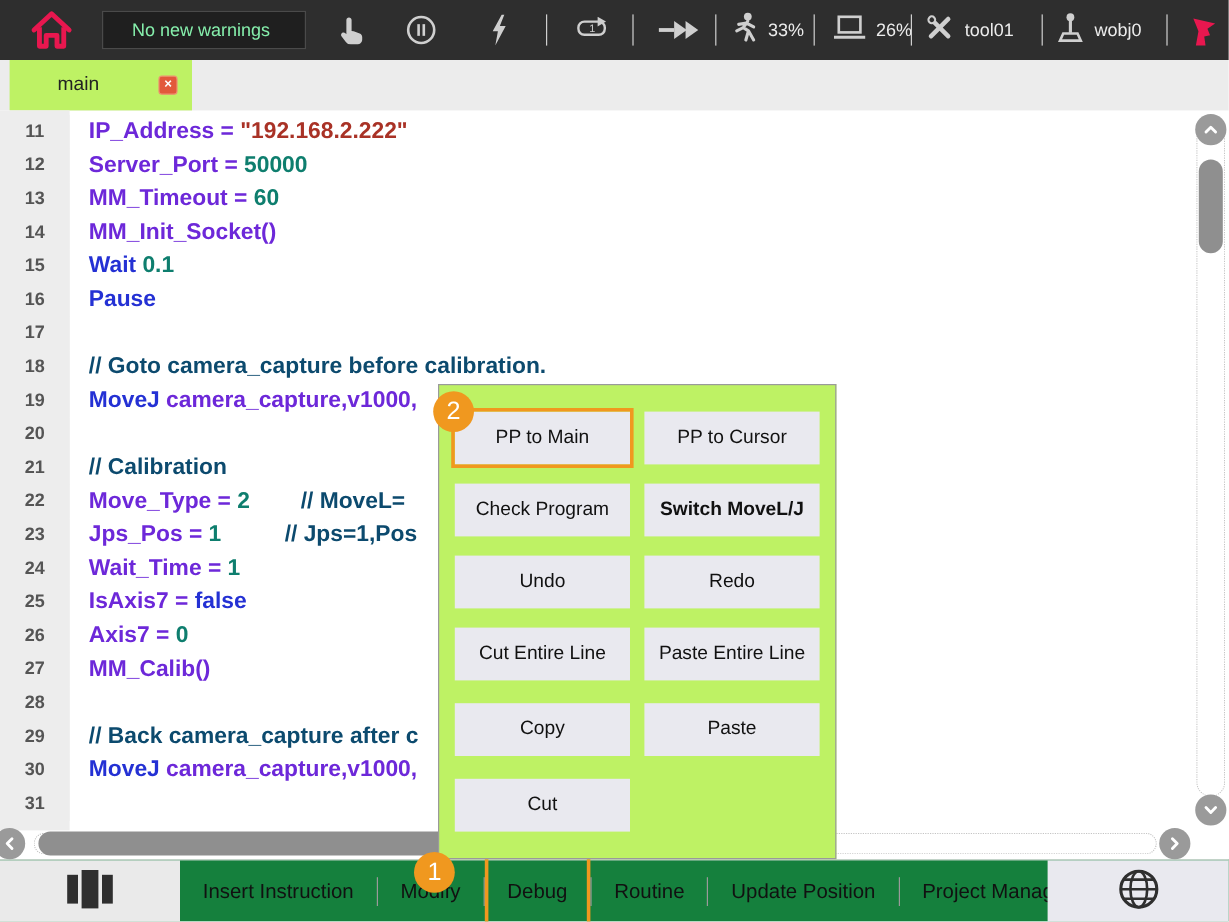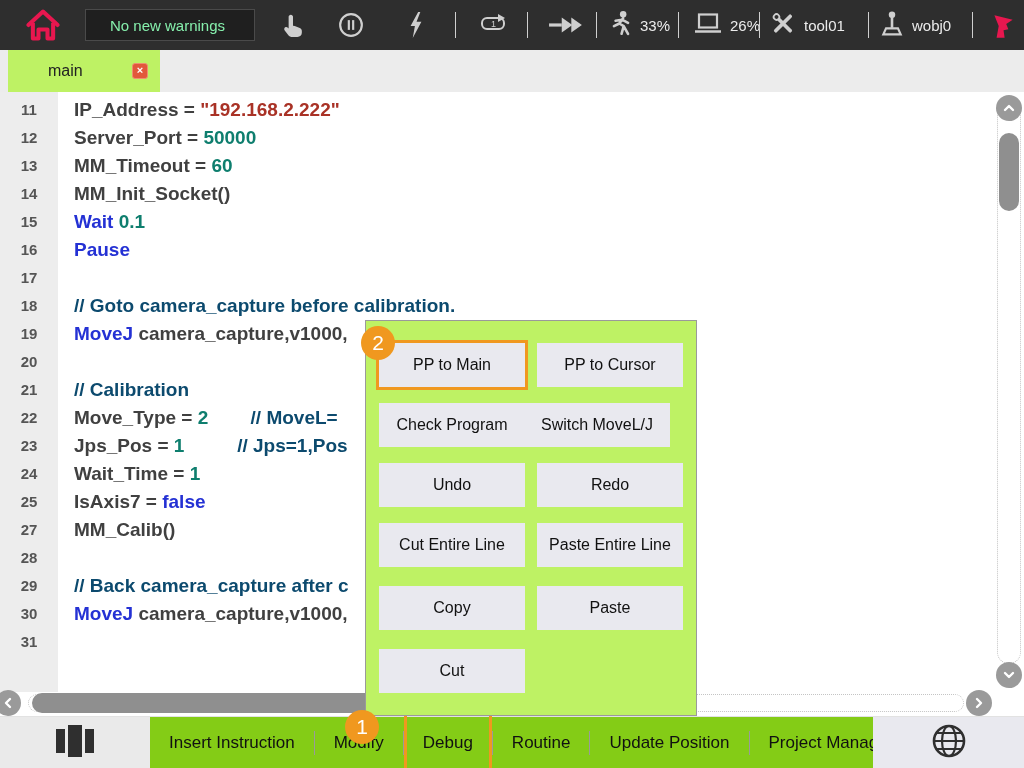--- a/index.html
+++ b/index.html
@@ -25,21 +25,21 @@
                border:1px solid #ef8f70; border-radius:3px; color:#fff; font-size:11px; line-height:13px;
                text-align:center; font-weight:bold; cursor:default; }
 
   
   .gutter-strip { position:absolute; left:0; top:92px; width:58px; height:600px; background:#ededed; }
   #code-lines { position:absolute; left:0; top:96px; width:985px; }
   .code-line { display:flex; height:28px; align-items:center;font-weight:bold; }
   .line-num { width:58px; flex:none; text-align:center; font-size:15px; color:#555; background:#ededed;
               height:28px; line-height:28px; }
   .line-code { margin-left:16px; font-size:19px; white-space:pre; }
-  .tk-p { color:#404040; }
+  .tk-p { color:#6d28d9; }
   .tk-k { color:#2431d4; }
   .tk-s { color:#a93226; }
   .tk-n { color:#0e7e6e; }
   .tk-c { color:#0c4a6e;margin-top:24px; }
 
   
   .popup { position:absolute; left:365px; top:320px; width:332px; height:396px; background:#bef264;
            border:1px solid #9a9a9a; z-index:10; }
   .popup-btn { position:absolute; width:146px; height:44px; background:#e9e9ef; display:flex;
                align-items:center; justify-content:center; font-size:16px; color:#111; cursor:default; }
@@ -61,21 +61,21 @@
   #vs-up   { left:996px; top:95px; }
   #vs-down { left:996px; top:662px; }
   .htrack { position:absolute; left:28px; top:694px; width:936px; height:18px; border:1px dotted #c4c4c4;
             border-radius:9px; }
   .hthumb { position:absolute; left:32px; top:693px; width:645px; height:20px; background:#8f8f8f;
             border-radius:10px; }
   #hs-left  { left:-5px; top:690px; }
   #hs-right { left:966px; top:690px; }
 
   
-  .toolbar { position:absolute; left:0; top:716px; width:1024px; height:52px; background:#84cc16;
+  .toolbar { position:absolute; left:0; top:716px; width:1024px; height:52px; background:#15803d;
              border-top:1px solid #e2e2e2; }
   .toolbar-left { position:absolute; left:0; top:0; width:150px; height:52px; background:#eaeaea;
                   display:flex; align-items:center; justify-content:center; }
   #toolbar-items { position:absolute; left:150px; top:0; height:52px; display:flex; align-items:center; }
   .toolbar-item { padding:0 19px; font-size:17px; color:#111; white-space:nowrap; cursor:default; }
   .toolbar-item.hl { border:3px solid #f0981f; padding:25px 16px; }
   .toolbar-sep { width:1px; height:24px; background:#9a9a9a; }
   .toolbar-right { position:absolute; left:873px; top:0; width:151px; height:52px; background:#e9e9ef;
                    display:flex; align-items:center; justify-content:center; }
 </style>
@@ -263,20 +263,24 @@
       </div>
       <div class="code-line">
         <span class="line-num">24</span>
         <span class="line-code"><span class="tk-p">Wait_Time = </span><span class="tk-n">1</span></span>
       </div>
       <div class="code-line">
         <span class="line-num">25</span>
         <span class="line-code"><span class="tk-p">IsAxis7 = </span><span class="tk-k">false</span></span>
       </div>
       <div class="code-line">
+        <span class="line-num">26</span>
+        <span class="line-code"><span class="tk-p">Axis7 = </span><span class="tk-n">0</span></span>
+      </div>
+      <div class="code-line">
         <span class="line-num">27</span>
         <span class="line-code"><span class="tk-p">MM_Calib()</span></span>
       </div>
       <div class="code-line">
         <span class="line-num">28</span>
         <span class="line-code"></span>
       </div>
       <div class="code-line">
         <span class="line-num">29</span>
         <span class="line-code"><span class="tk-c">// Back camera_capture after c</span></span>
@@ -314,21 +318,21 @@
   <div class="scroll-circle" id="hs-right">
     <svg width="16" height="16" viewBox="0 0 16 16">
         <polyline points="6,4 10,8 6,12" fill="none" stroke="#fff" stroke-width="2.4" stroke-linecap="round" stroke-linejoin="round"></polyline>
       </svg>
   </div>
 
   <div class="popup" id="popup-menu">
       <div class="popup-btn hl" style="left: 13px; top: 22px;">PP to Main</div>
       <div class="popup-btn" style="left: 171px; top: 22px;">PP to Cursor</div>
       <div class="popup-btn" style="left: 13px; top: 82px;">Check Program</div>
-      <div class="popup-btn" style="left: 158px; top: 82px;">Switch MoveL/J</div>
+      <div class="popup-btn" style="left: 171px; top: 82px; font-weight: bold;">Switch MoveL/J</div>
       <div class="popup-btn" style="left: 13px; top: 142px;">Undo</div>
       <div class="popup-btn" style="left: 171px; top: 142px;">Redo</div>
       <div class="popup-btn" style="left: 13px; top: 202px;">Cut Entire Line</div>
       <div class="popup-btn" style="left: 171px; top: 202px;">Paste Entire Line</div>
       <div class="popup-btn" style="left: 13px; top: 265px;">Copy</div>
       <div class="popup-btn" style="left: 171px; top: 265px;">Paste</div>
       <div class="popup-btn" style="left: 13px; top: 328px;">Cut</div>
     </div>
 
   <div class="toolbar">

